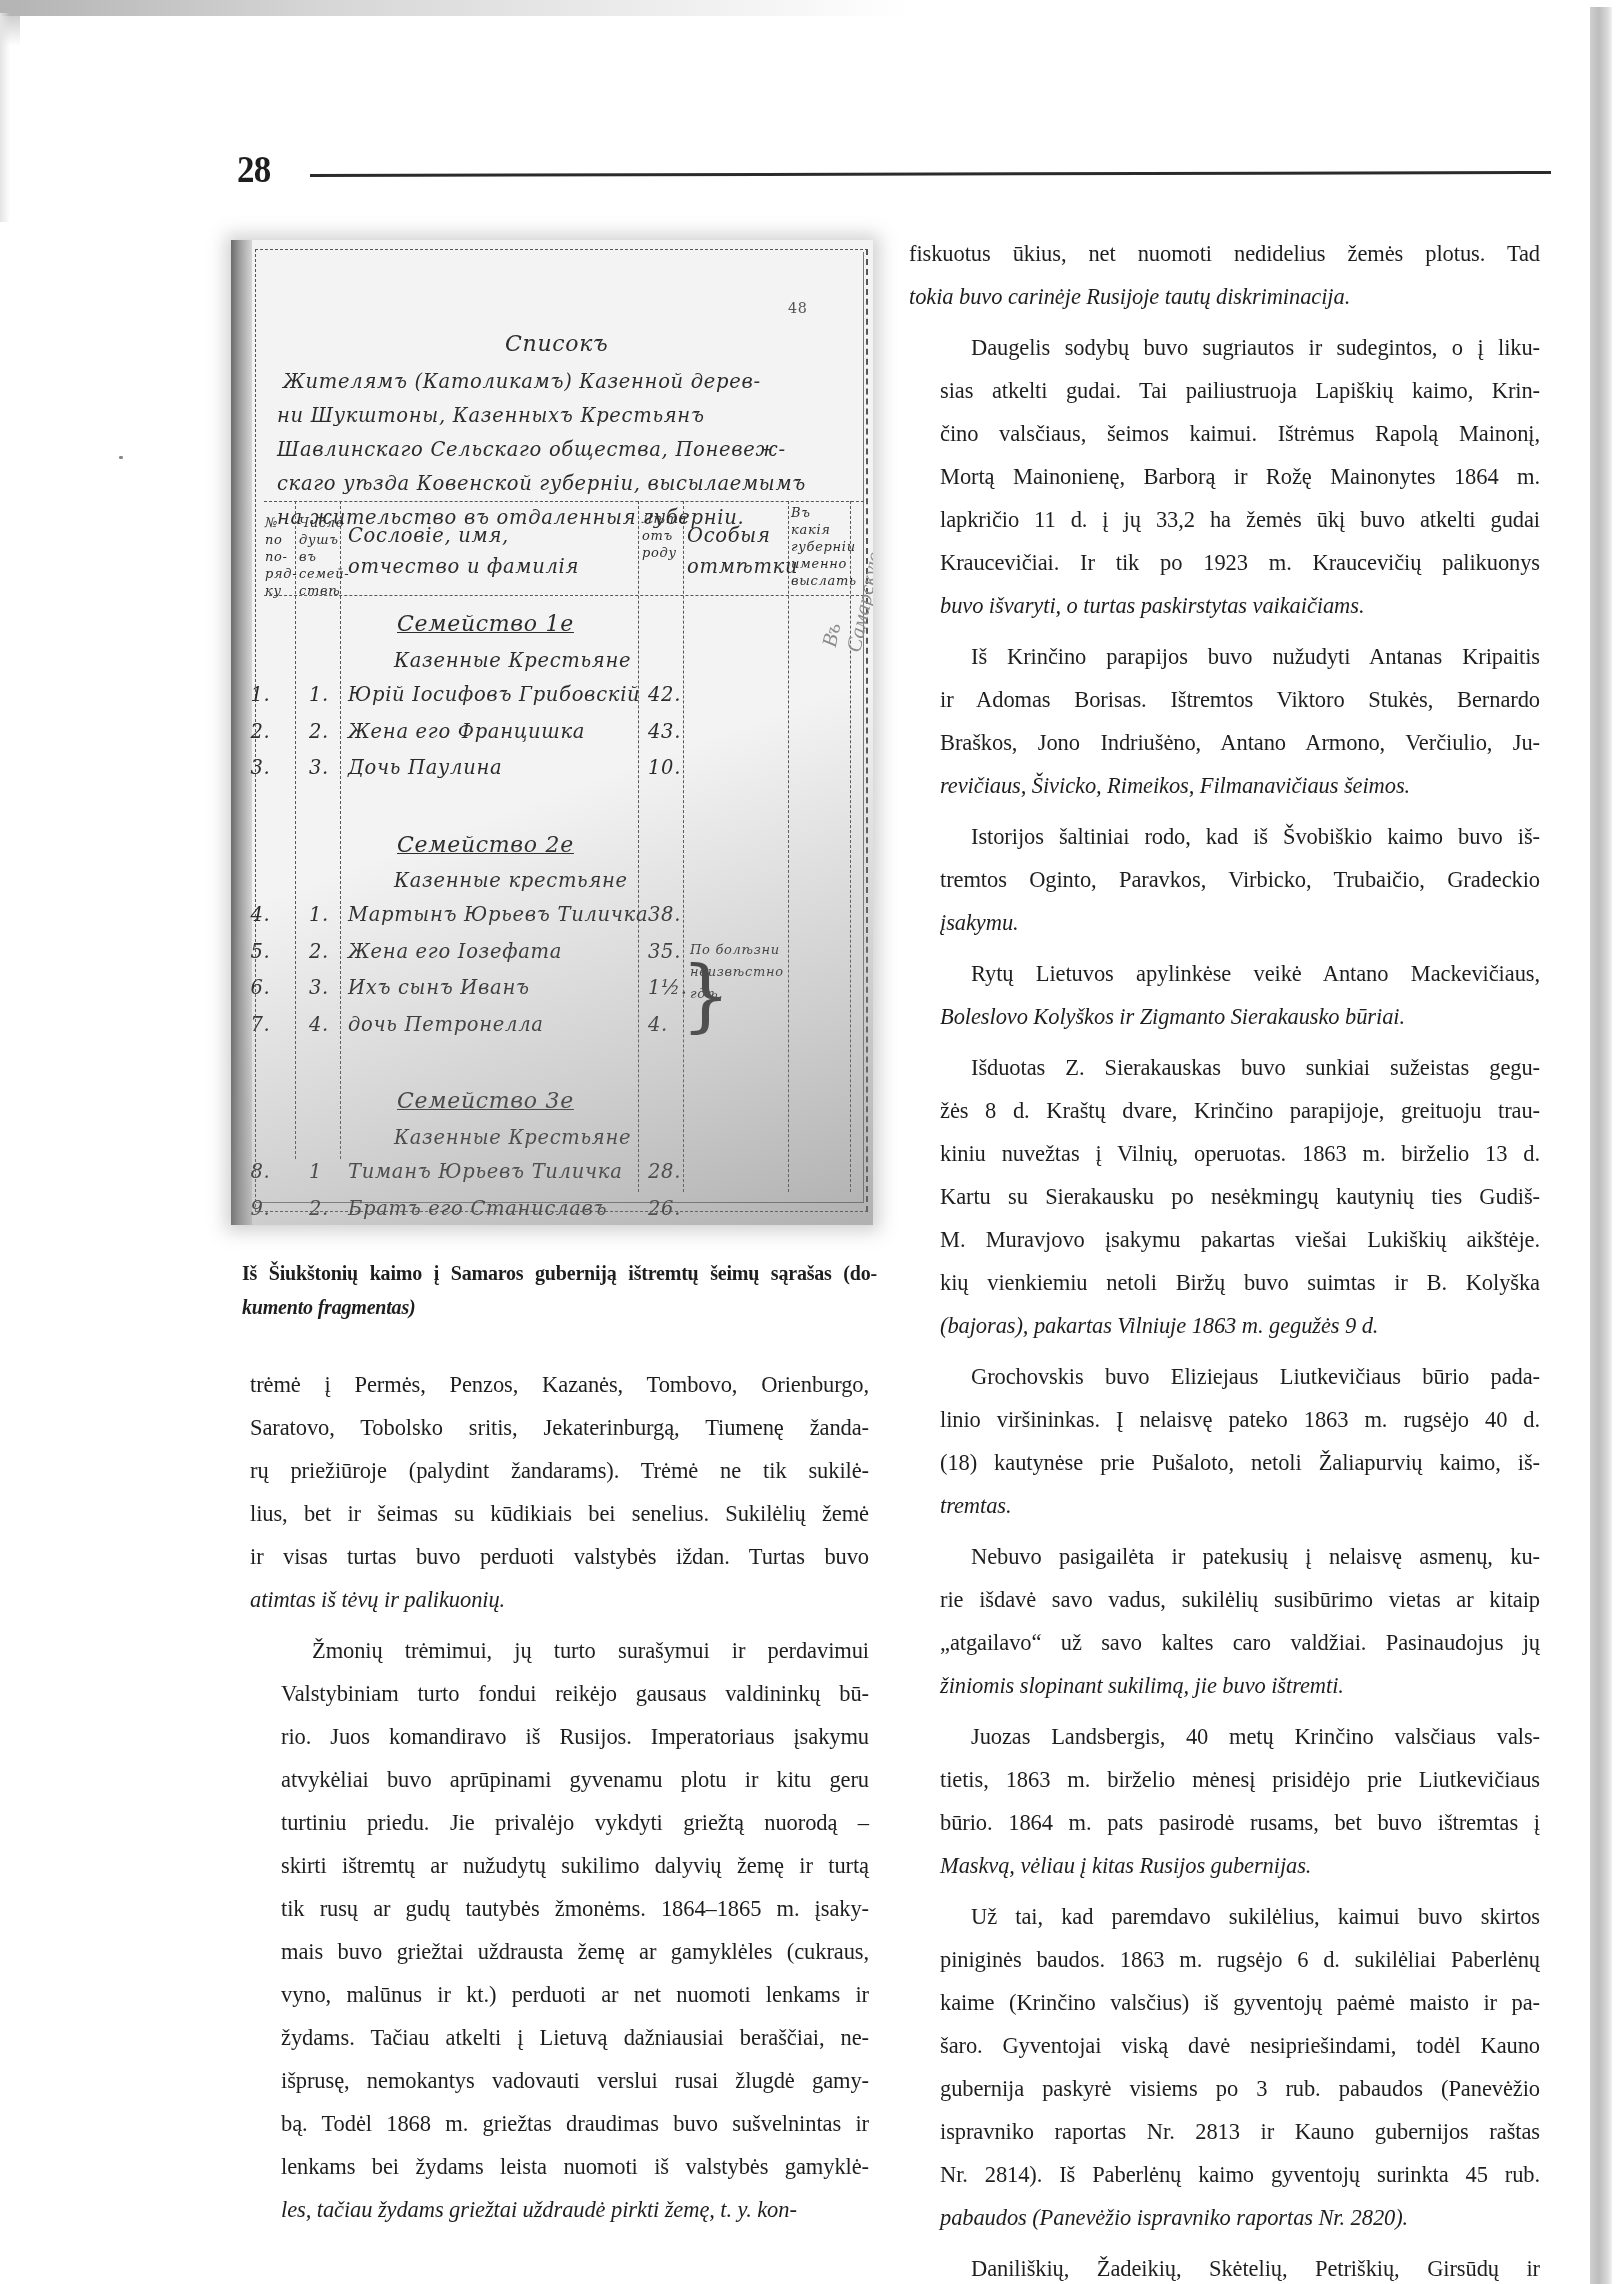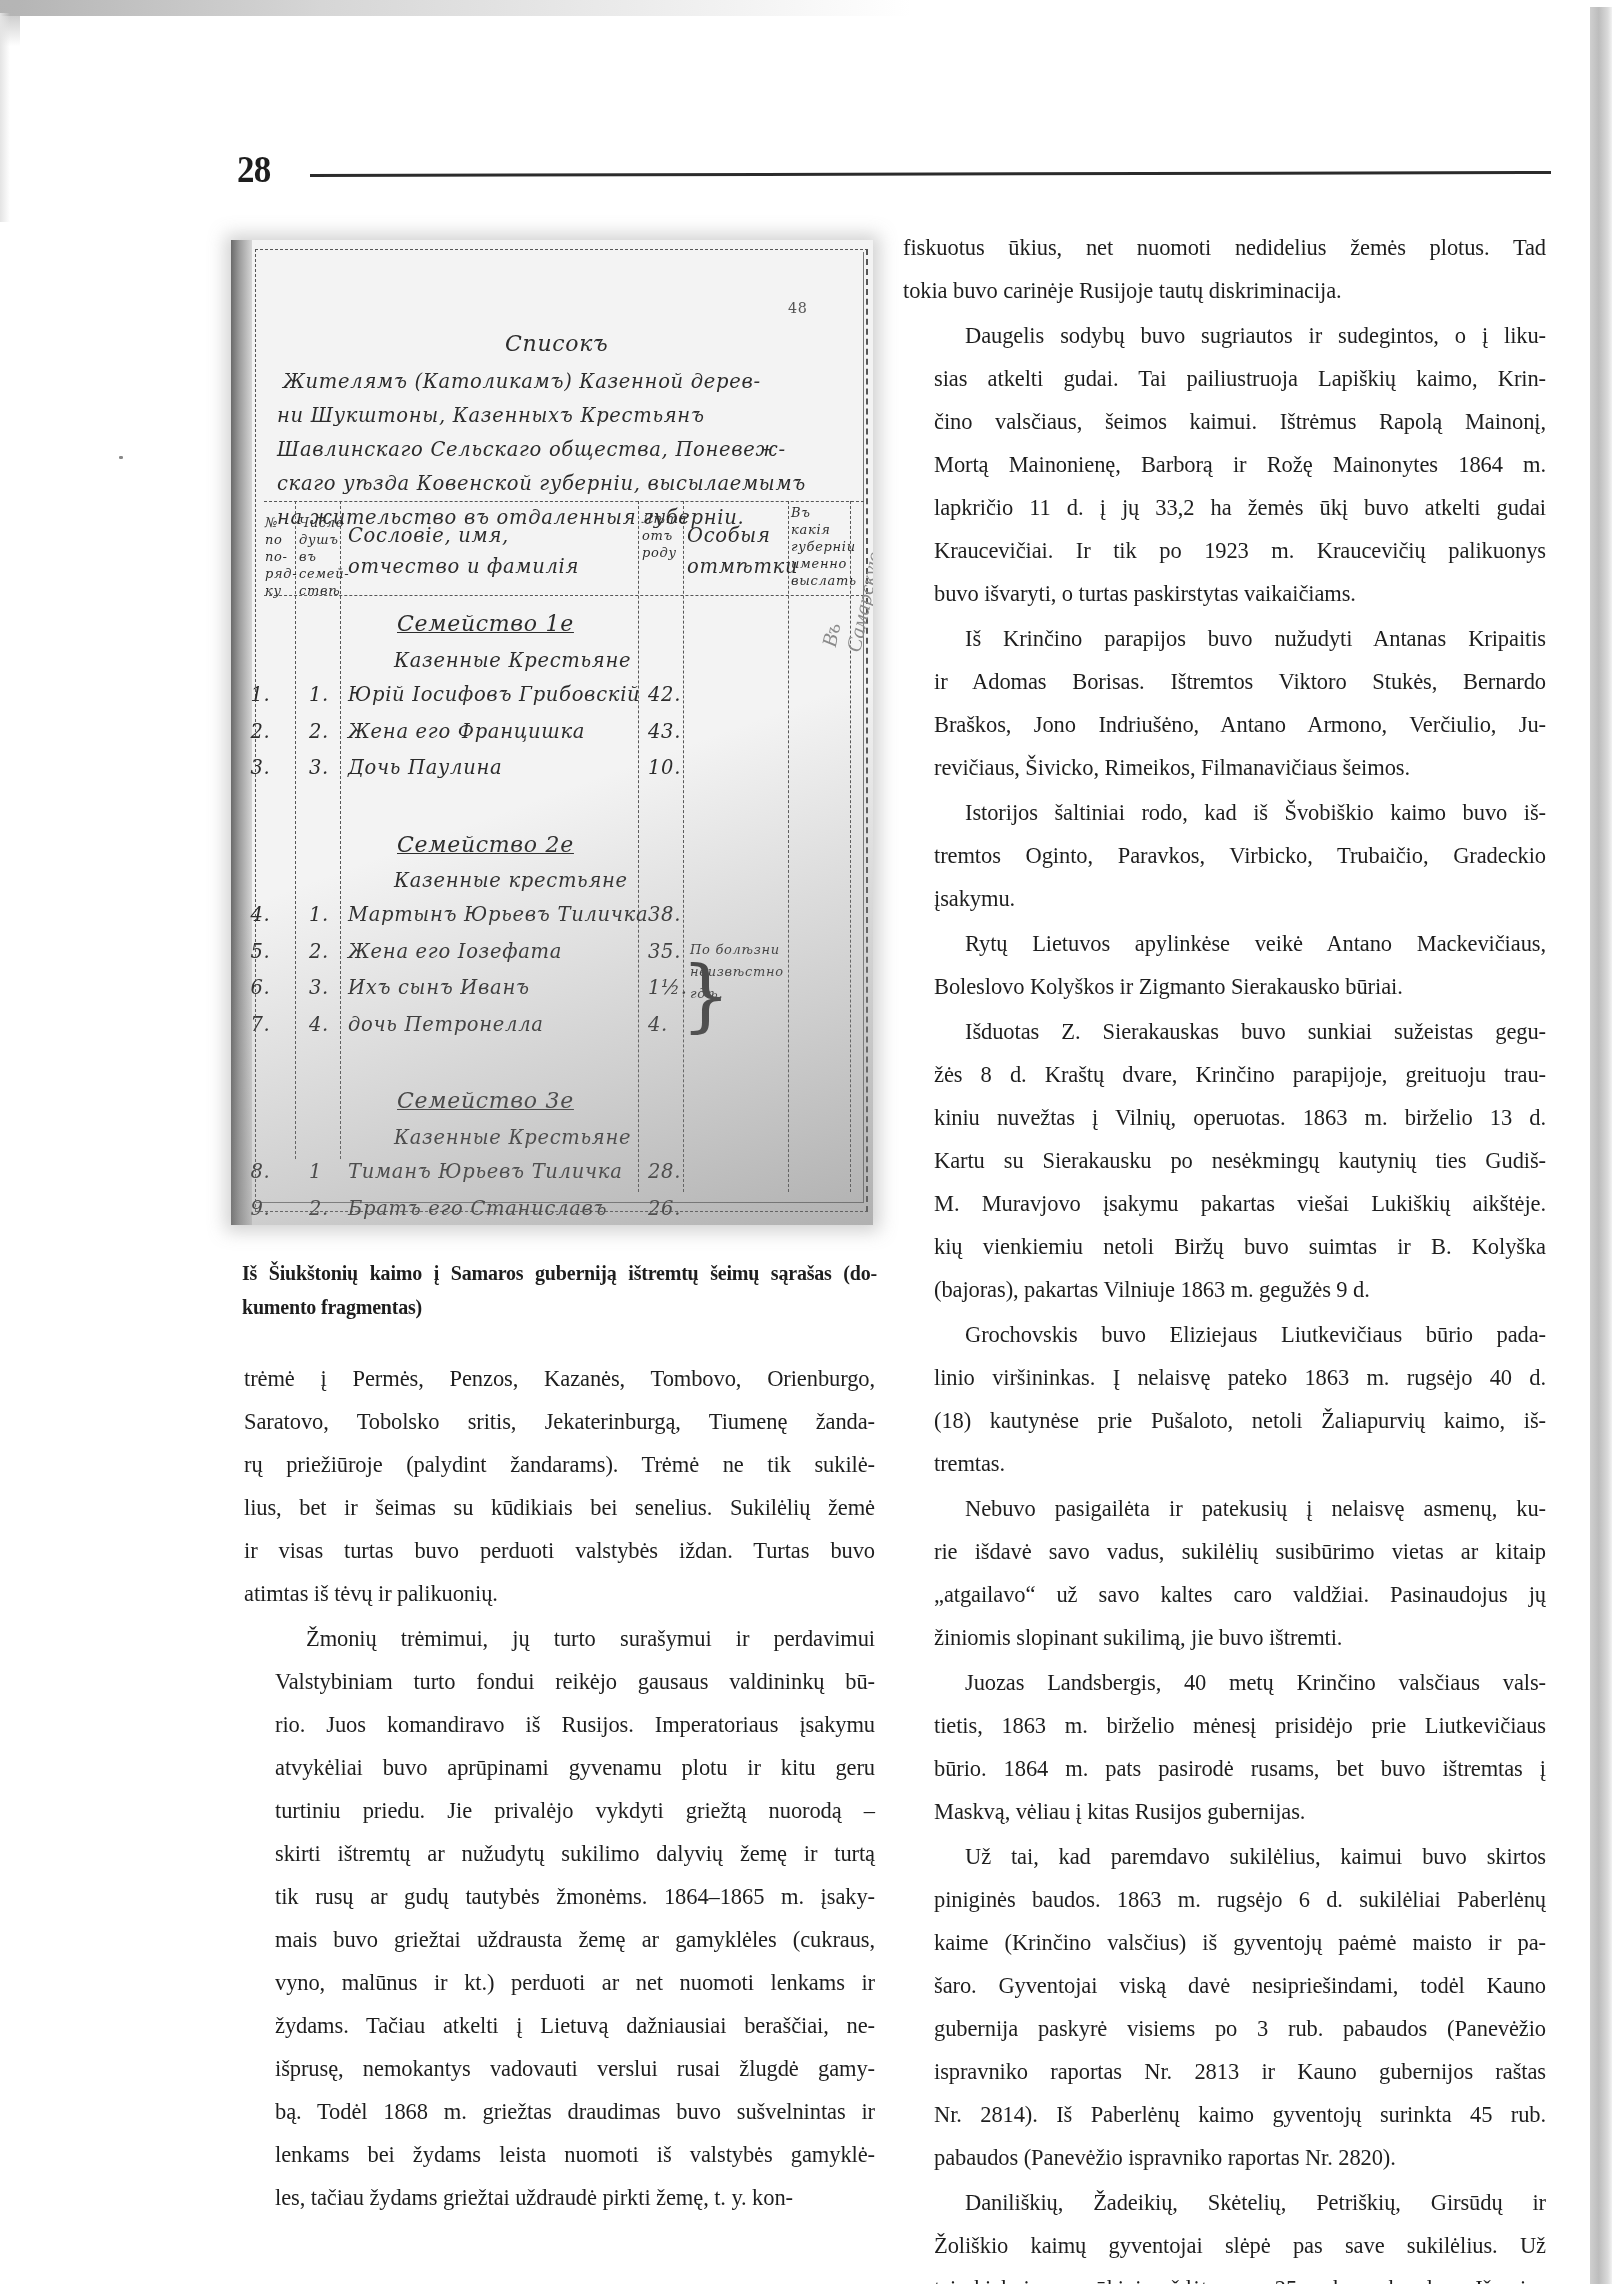--- a/index.html
+++ b/index.html
@@ -86,26 +86,26 @@
   
   .caption {
     position: absolute; left: 242px; top: 1256px; width: 635px;
     font-size: 20px; font-weight: bold; line-height: 34px;
     letter-spacing: -0.2px;
   }
   .column {
     position: absolute; font-size: 22.5px; line-height: 43px;
     text-align: justify; letter-spacing: -0.1px;
   }
-  .column p { margin: 2px; }
+  .column p { margin: 8px; }
   .column p.indent { text-indent: 31px; }
   .col-left { left: 242px; top: 1355px; width: 635px; }
   .col-right { left: 901px; top: 224px; width: 647px; }
   .line { display: block; text-align: justify; text-align-last: justify; white-space: nowrap; }
-  .line.last { text-align-last: left; }
+  .line.last { text-align-last: left; font-style: italic; }
   .line.ind { padding-left: 31px; }
   .stray-mark { position: absolute; left: 119px; top: 456px; width: 3.9px; height: 2.6px; background: #888; border-radius: 1.3px; }
 </style>
 </head>
 <body>
 
 <div class="scan-shadow-top"></div>
 <div class="scan-shadow-corner"></div>
 <div class="scan-shadow-left"></div>
 <div class="right-strip"></div>

